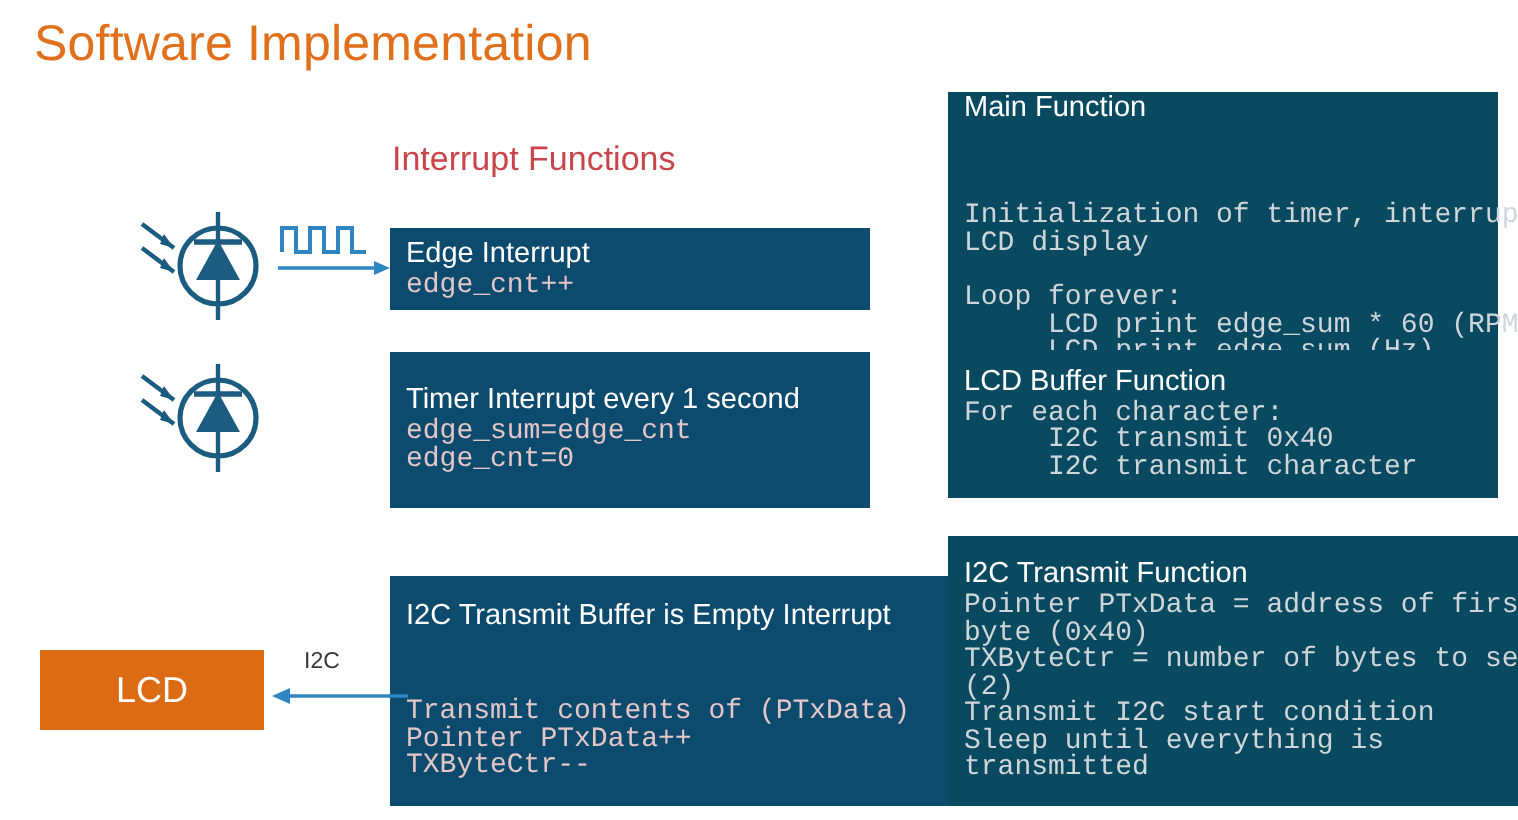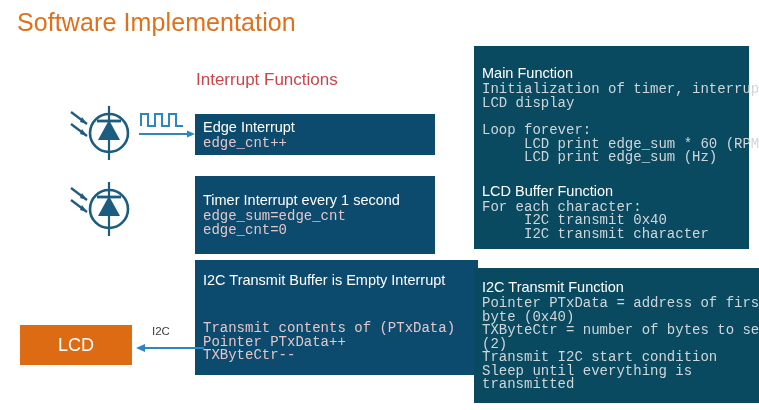--- a/index.html
+++ b/index.html
@@ -69,24 +69,24 @@
     white-space: pre;
     padding: 0 8px;
     margin-top: 1px;
   }
   .box.teal .box-body { color: #CFD6DA; }
   .box.red  .box-body { color: #E2C6C8; }
 
   
   #box-edge-interrupt    { left: 195px; top: 114px; width: 240px; height: 41px; }
   #box-timer-interrupt   { left: 195px; top: 176px; width: 240px; height: 78px; }
-  #box-i2c-tx-buffer     { left: 195px; top: 260px; width: 283px; height: 115px; gap: 32px; }
-
-  
-  #box-main-function     { left: 474px; top: 46px; width: 275px; height: 138px; }
+  #box-i2c-tx-buffer     { left: 195px; top: 288px; width: 283px; height: 115px; gap: 32px; }
+
+  
+  #box-main-function     { left: 474px; top: 46px; width: 275px; height: 138px; justify-content: space-between; }
   #box-lcd-print         { left: 474px; top: 175px; width: 275px; height: 74px; }
   #box-i2c-transmit-fn   { left: 474px; top: 268px; width: 321px; height: 135px; }
 
   
   #box-lcd {
     position: absolute;
     left: 20px;
     top: 325px;
     width: 112px;
     height: 40px;

